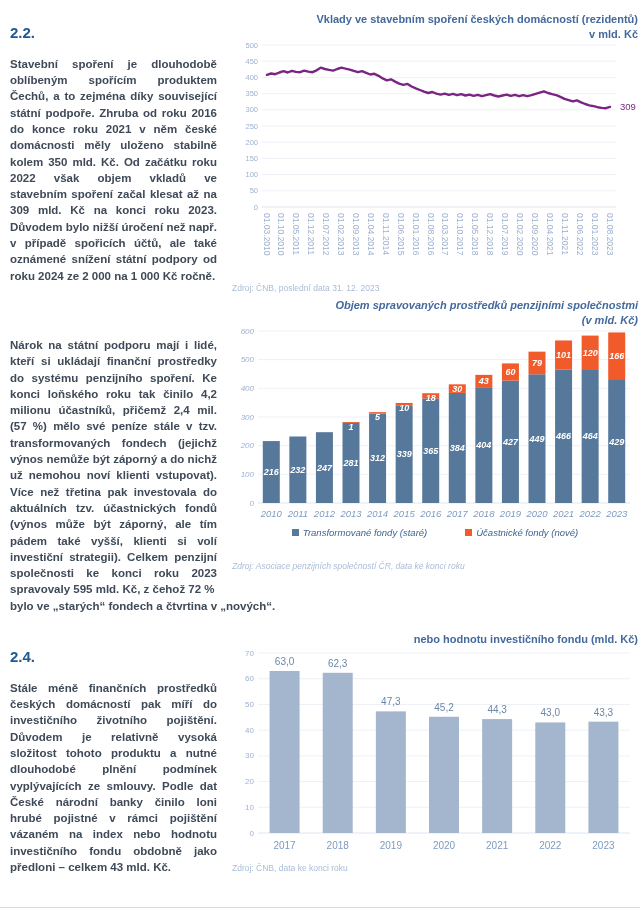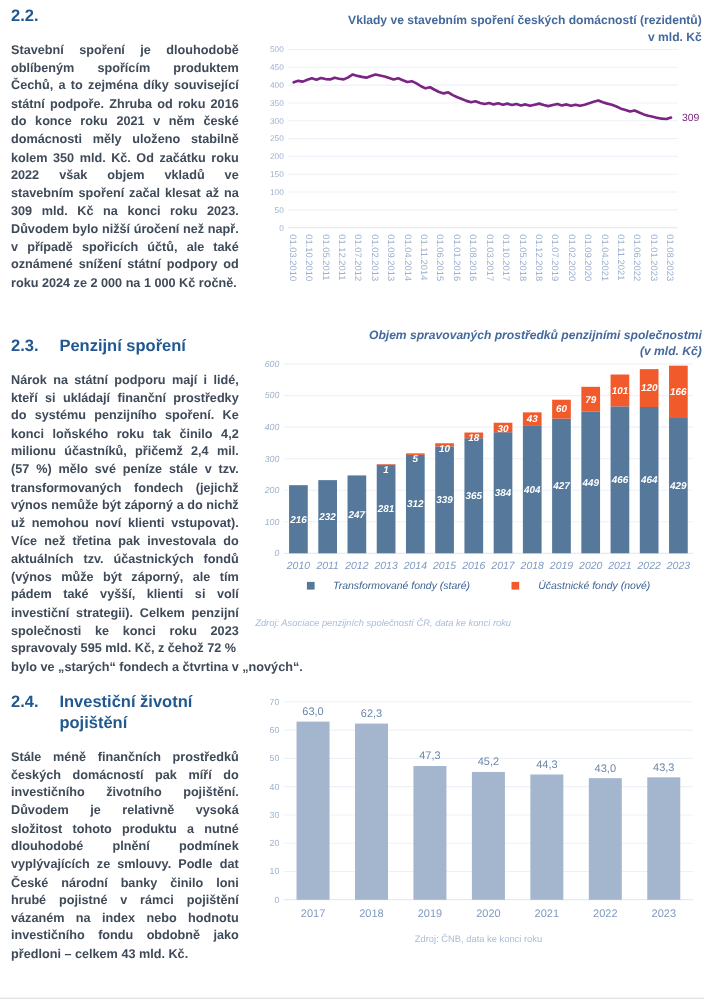--- a/index.html
+++ b/index.html
@@ -1,30 +1,30 @@
 <!DOCTYPE html>
 <html><head>
 <meta charset="utf-8">
 <style>
   html,body{margin:0;padding:0;background:#fff;}
   #page{position:relative;width:640px;height:910px;background:#fff;overflow:hidden;
         font-family:"Liberation Sans",sans-serif;}
-  .left-col{position:absolute;left:10px;width:207px;}
+  .left-col{position:absolute;left:10px;width:207px;margin-top:18px;}
   .sec-head{display:flex;color:#20588f;font-weight:bold;font-size:15px;line-height:1.25;}
   .sec-num{width:44px;flex:0 0 44px;}
   .sec-title{flex:1;}
   .para{margin-top:13px;font-size:11.5px;line-height:16.3px;color:#3f4a58;
         text-align:justify;font-weight:bold;letter-spacing:0;}
   .para-overflow{white-space:nowrap;width:260px;text-align:center;margin-top:0;}
   .chart-block{position:absolute;left:232px;width:406px;}
   .chart-title{color:#44699d;font-weight:bold;font-size:11px;text-align:right;line-height:1.32;padding-top:6px;}
   .chart-title.cont{padding-top:0;}
   svg{display:block;font-family:"Liberation Sans",sans-serif;}
   .legend{display:flex;justify-content:center;gap:38px;margin-top:4px;}
-  .legend-item{display:flex;align-items:center;gap:17px;font-size:9.5px;color:#3f6494;}
+  .legend-item{display:flex;align-items:center;gap:4px;font-size:9.5px;color:#3f6494;}
   .swatch{width:7px;height:7px;display:inline-block;}
   .chart-source{color:#a9bdd6;font-size:8.5px;margin-top:8px;}
   .divider{position:absolute;left:0;right:0;bottom:2px;height:1px;background:#d8dde3;}
 </style>
 </head>
 <body>
 
 <div id="page">
 
   <div class="left-col" style="top:6px;">
@@ -80,27 +80,24 @@
         <text x="255.195652173913" y="172" font-size="8.5" fill="#9db1cf" transform="rotate(90 255.195652173913 172)">01.12.2018</text>
         <text x="270.1086956521739" y="172" font-size="8.5" fill="#9db1cf" transform="rotate(90 270.1086956521739 172)">01.07.2019</text>
         <text x="285.02173913043475" y="172" font-size="8.5" fill="#9db1cf" transform="rotate(90 285.02173913043475 172)">01.02.2020</text>
         <text x="299.9347826086956" y="172" font-size="8.5" fill="#9db1cf" transform="rotate(90 299.9347826086956 172)">01.09.2020</text>
         <text x="314.8478260869565" y="172" font-size="8.5" fill="#9db1cf" transform="rotate(90 314.8478260869565 172)">01.04.2021</text>
         <text x="329.7608695652174" y="172" font-size="8.5" fill="#9db1cf" transform="rotate(90 329.7608695652174 172)">01.11.2021</text>
         <text x="344.67391304347825" y="172" font-size="8.5" fill="#9db1cf" transform="rotate(90 344.67391304347825 172)">01.06.2022</text>
         <text x="359.5869565217391" y="172" font-size="8.5" fill="#9db1cf" transform="rotate(90 359.5869565217391 172)">01.01.2023</text>
         <text x="374.5" y="172" font-size="8.5" fill="#9db1cf" transform="rotate(90 374.5 172)">01.08.2023</text>
       </svg>
+    <div class="chart-source">Zdroj: ČNB, poslední data 31. 12. 2023</div>
   </div>
 
   <div class="left-col" style="top:306px;">
-    <div class="sec-head">
-      <span class="sec-num">2.3.</span>
-      <span class="sec-title">Penzijní spoření</span>
-    </div>
     <div class="para">Nárok na státní podporu mají i lidé, kteří si ukládají finanční prostředky do systému penzijního spoření. Ke konci loňského roku tak činilo 4,2 milionu účastníků, přičemž 2,4 mil. (57 %) mělo své peníze stále v tzv. transformovaných fondech (jejichž výnos nemůže být záporný a do nichž už nemohou noví klienti vstupovat). Více než třetina pak investovala do aktuálních tzv. účastnických fondů (výnos může být záporný, ale tím pádem také vyšší, klienti si volí investiční strategii). Celkem penzijní společnosti ke konci roku 2023 spravovaly 595 mld. Kč, z čehož 72 %</div>
     <div class="para para-overflow">bylo ve „starých“ fondech a čtvrtina v „nových“.</div>
   </div>
 
   <div class="chart-block" style="top:292px;font-style:italic;">
     <div class="chart-title">Objem spravovaných prostředků penzijními společnostmi</div>
     <div class="chart-title cont">(v mld. Kč)</div>
     <svg width="406" height="196" viewBox="0 0 406 196">
         <line x1="26" y1="176" x2="398" y2="176" stroke="#dfe5ec" stroke-width="1"></line>
         <text x="22" y="178.6" text-anchor="end" font-size="8" fill="#9db1cf">0</text>
@@ -191,26 +188,26 @@
         <span class="swatch" style="background: rgb(241, 91, 43);"></span>
         <span>Účastnické fondy (nové)</span>
       </span>
     </div>
     <div class="chart-source" style="margin-top:23px;">Zdroj: Asociace penzijních společností ČR, data ke konci roku</div>
   </div>
 
   <div class="left-col" style="top:630px;">
     <div class="sec-head">
       <span class="sec-num">2.4.</span>
-      <span class="sec-title" style="max-width:130px;">Investiční životní pojištění</span>
     </div>
     <div class="para">Stále méně finančních prostředků českých domácností pak míří do investičního životního pojištění. Důvodem je relativně vysoká složitost tohoto produktu a nutné dlouhodobé plnění podmínek vyplývajících ze smlouvy. Podle dat České národní banky činilo loni hrubé pojistné v rámci pojištění vázaném na index nebo hodnotu investičního fondu obdobně jako předloni – celkem 43 mld. Kč.</div>
   </div>
 
   <div class="chart-block" style="top:632px;">
+    <div class="chart-title cont">nebo hodnotu investičního fondu (mld. Kč)</div>
     <svg width="406" height="212" viewBox="0 0 406 212">
         <line x1="26" y1="186" x2="398" y2="186" stroke="#dfe5ec" stroke-width="1"></line>
         <text x="22" y="188.6" text-anchor="end" font-size="8" fill="#9db1cf">0</text>
         <line x1="26" y1="160.28571428571428" x2="398" y2="160.28571428571428" stroke="#edf1f7" stroke-width="1"></line>
         <text x="22" y="162.88571428571427" text-anchor="end" font-size="8" fill="#9db1cf">10</text>
         <line x1="26" y1="134.57142857142858" x2="398" y2="134.57142857142858" stroke="#edf1f7" stroke-width="1"></line>
         <text x="22" y="137.17142857142858" text-anchor="end" font-size="8" fill="#9db1cf">20</text>
         <line x1="26" y1="108.85714285714286" x2="398" y2="108.85714285714286" stroke="#edf1f7" stroke-width="1"></line>
         <text x="22" y="111.45714285714286" text-anchor="end" font-size="8" fill="#9db1cf">30</text>
         <line x1="26" y1="83.14285714285715" x2="398" y2="83.14285714285715" stroke="#edf1f7" stroke-width="1"></line>
@@ -236,17 +233,17 @@
         <rect x="250.14285714285717" y="72.08571428571429" width="30" height="113.91428571428571" fill="#a3b6cd"></rect>
         <text x="265.14285714285717" y="66.08571428571429" text-anchor="middle" font-size="10" fill="#6b87a8">44,3</text>
         <text x="265.14285714285717" y="202" text-anchor="middle" font-size="10" fill="#7f9ac0">2021</text>
         <rect x="303.2857142857143" y="75.42857142857142" width="30" height="110.57142857142858" fill="#a3b6cd"></rect>
         <text x="318.2857142857143" y="69.42857142857142" text-anchor="middle" font-size="10" fill="#6b87a8">43,0</text>
         <text x="318.2857142857143" y="202" text-anchor="middle" font-size="10" fill="#7f9ac0">2022</text>
         <rect x="356.42857142857144" y="74.65714285714286" width="30" height="111.34285714285714" fill="#a3b6cd"></rect>
         <text x="371.42857142857144" y="68.65714285714286" text-anchor="middle" font-size="10" fill="#6b87a8">43,3</text>
         <text x="371.42857142857144" y="202" text-anchor="middle" font-size="10" fill="#7f9ac0">2023</text>
       </svg>
-    <div class="chart-source" style="margin-top:4px;text-align:center;">Zdroj: ČNB, data ke konci roku</div>
+    <div class="chart-source" style="margin-top:4px;">Zdroj: ČNB, data ke konci roku</div>
   </div>
 
   <div class="divider"></div>
 </div>
 
 </body></html>

